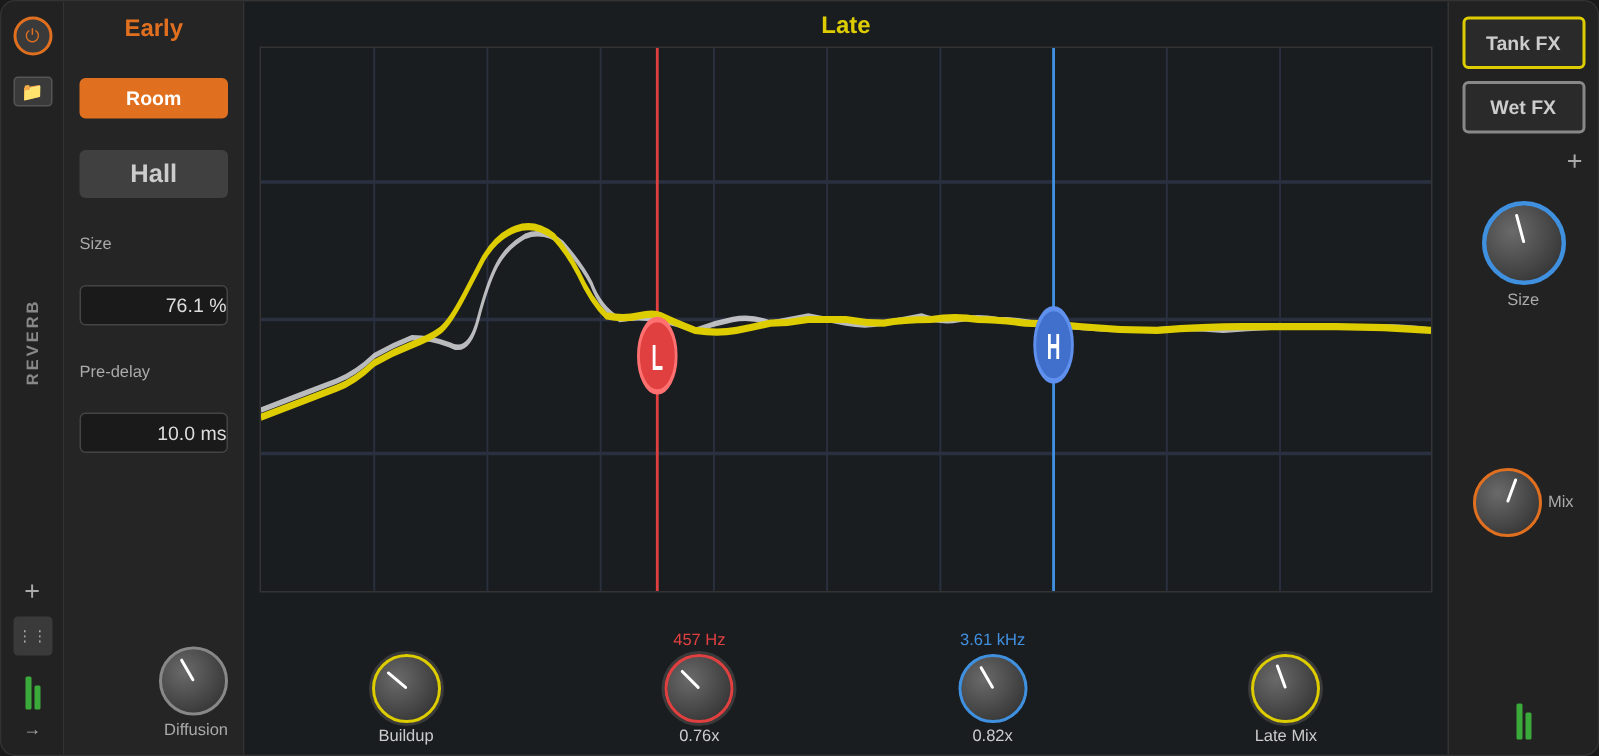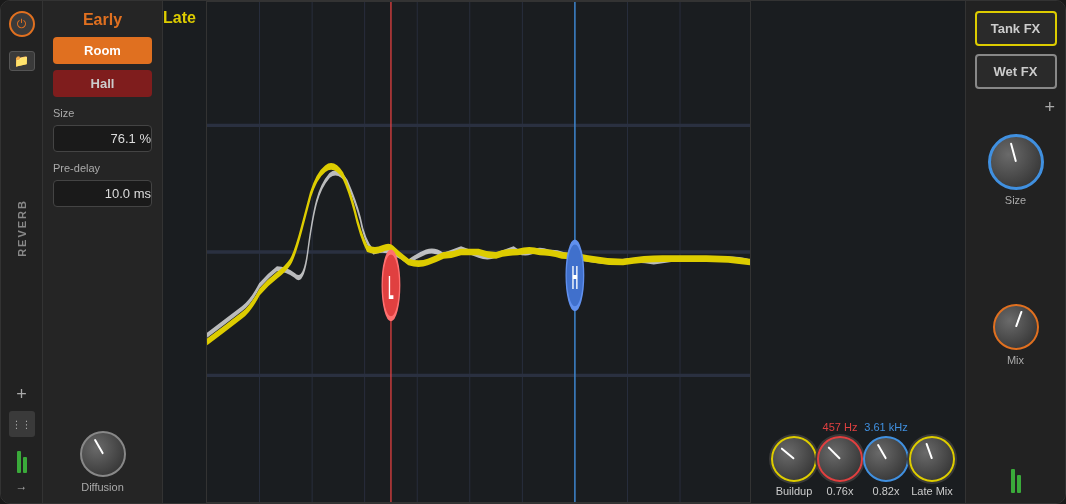--- a/index.html
+++ b/index.html
@@ -101,21 +101,21 @@
     }
     .arrow-btn { color: #aaa; font-size: 12px; cursor: pointer; }
 
     
     .early-section {
       width: 120px;
       background: #252525;
       padding: 10px 10px;
       display: flex;
       flex-direction: column;
-      gap: 6px;
+      gap: 21px;
       border-right: 1px solid #333;
     }
     .early-title {
       color: #e07020;
       font-size: 16px;
       font-weight: bold;
       text-align: center;
       margin-bottom: 2px;
     }
     .room-btn {
@@ -123,26 +123,26 @@
       color: #fff;
       border: none;
       border-radius: 4px;
       padding: 6px 0;
       font-size: 13px;
       font-weight: bold;
       cursor: pointer;
       text-align: center;
     }
     .hall-btn {
-      background: #7f1d1d;
+      background: #404040;
       color: #ccc;
       border: none;
       border-radius: 4px;
       padding: 6px 0;
-      font-size: 13px;
+      font-size: 17px;
       font-weight: bold;
       cursor: pointer;
       text-align: center;
     }
     .param-label {
       color: #aaa;
       font-size: 11px;
       margin-top: 4px;
     }
     .param-value {
@@ -150,36 +150,36 @@
       border: 1px solid #444;
       border-radius: 4px;
       color: #ddd;
       font-size: 13px;
       text-align: right;
       padding: 5px 0;
     }
     .diffusion-knob-container {
       display: flex;
       flex-direction: column;
-      align-items: center;
+      align-items: flex-end;
       margin-top: auto;
       gap: 4px;
     }
     .knob-label {
       color: #aaa;
       font-size: 11px;
       text-align: center;
     }
 
     
     .main-display {
       flex: 1;
       background: #1a1d20;
       display: flex;
-      flex-direction: row;
+      flex-direction: column;
     }
     .late-header {
       text-align: center;
       color: #ddcc00;
       font-size: 16px;
       font-weight: bold;
       padding: 8px 0 4px;
     }
     .freq-labels {
       display: flex;
@@ -259,21 +259,21 @@
     }
     .width-knob-container {
       display: flex;
       flex-direction: column;
       align-items: center;
       gap: 4px;
       margin-top: 8px;
     }
     .mix-knob-container {
       display: flex;
-      flex-direction: column;
+      flex-direction: row;
       align-items: center;
       gap: 4px;
       margin-top: auto;
     }
     .meter-right {
       display: flex;
       gap: 2px;
       align-items: flex-end;
       height: 30px;
       margin-top: auto;

